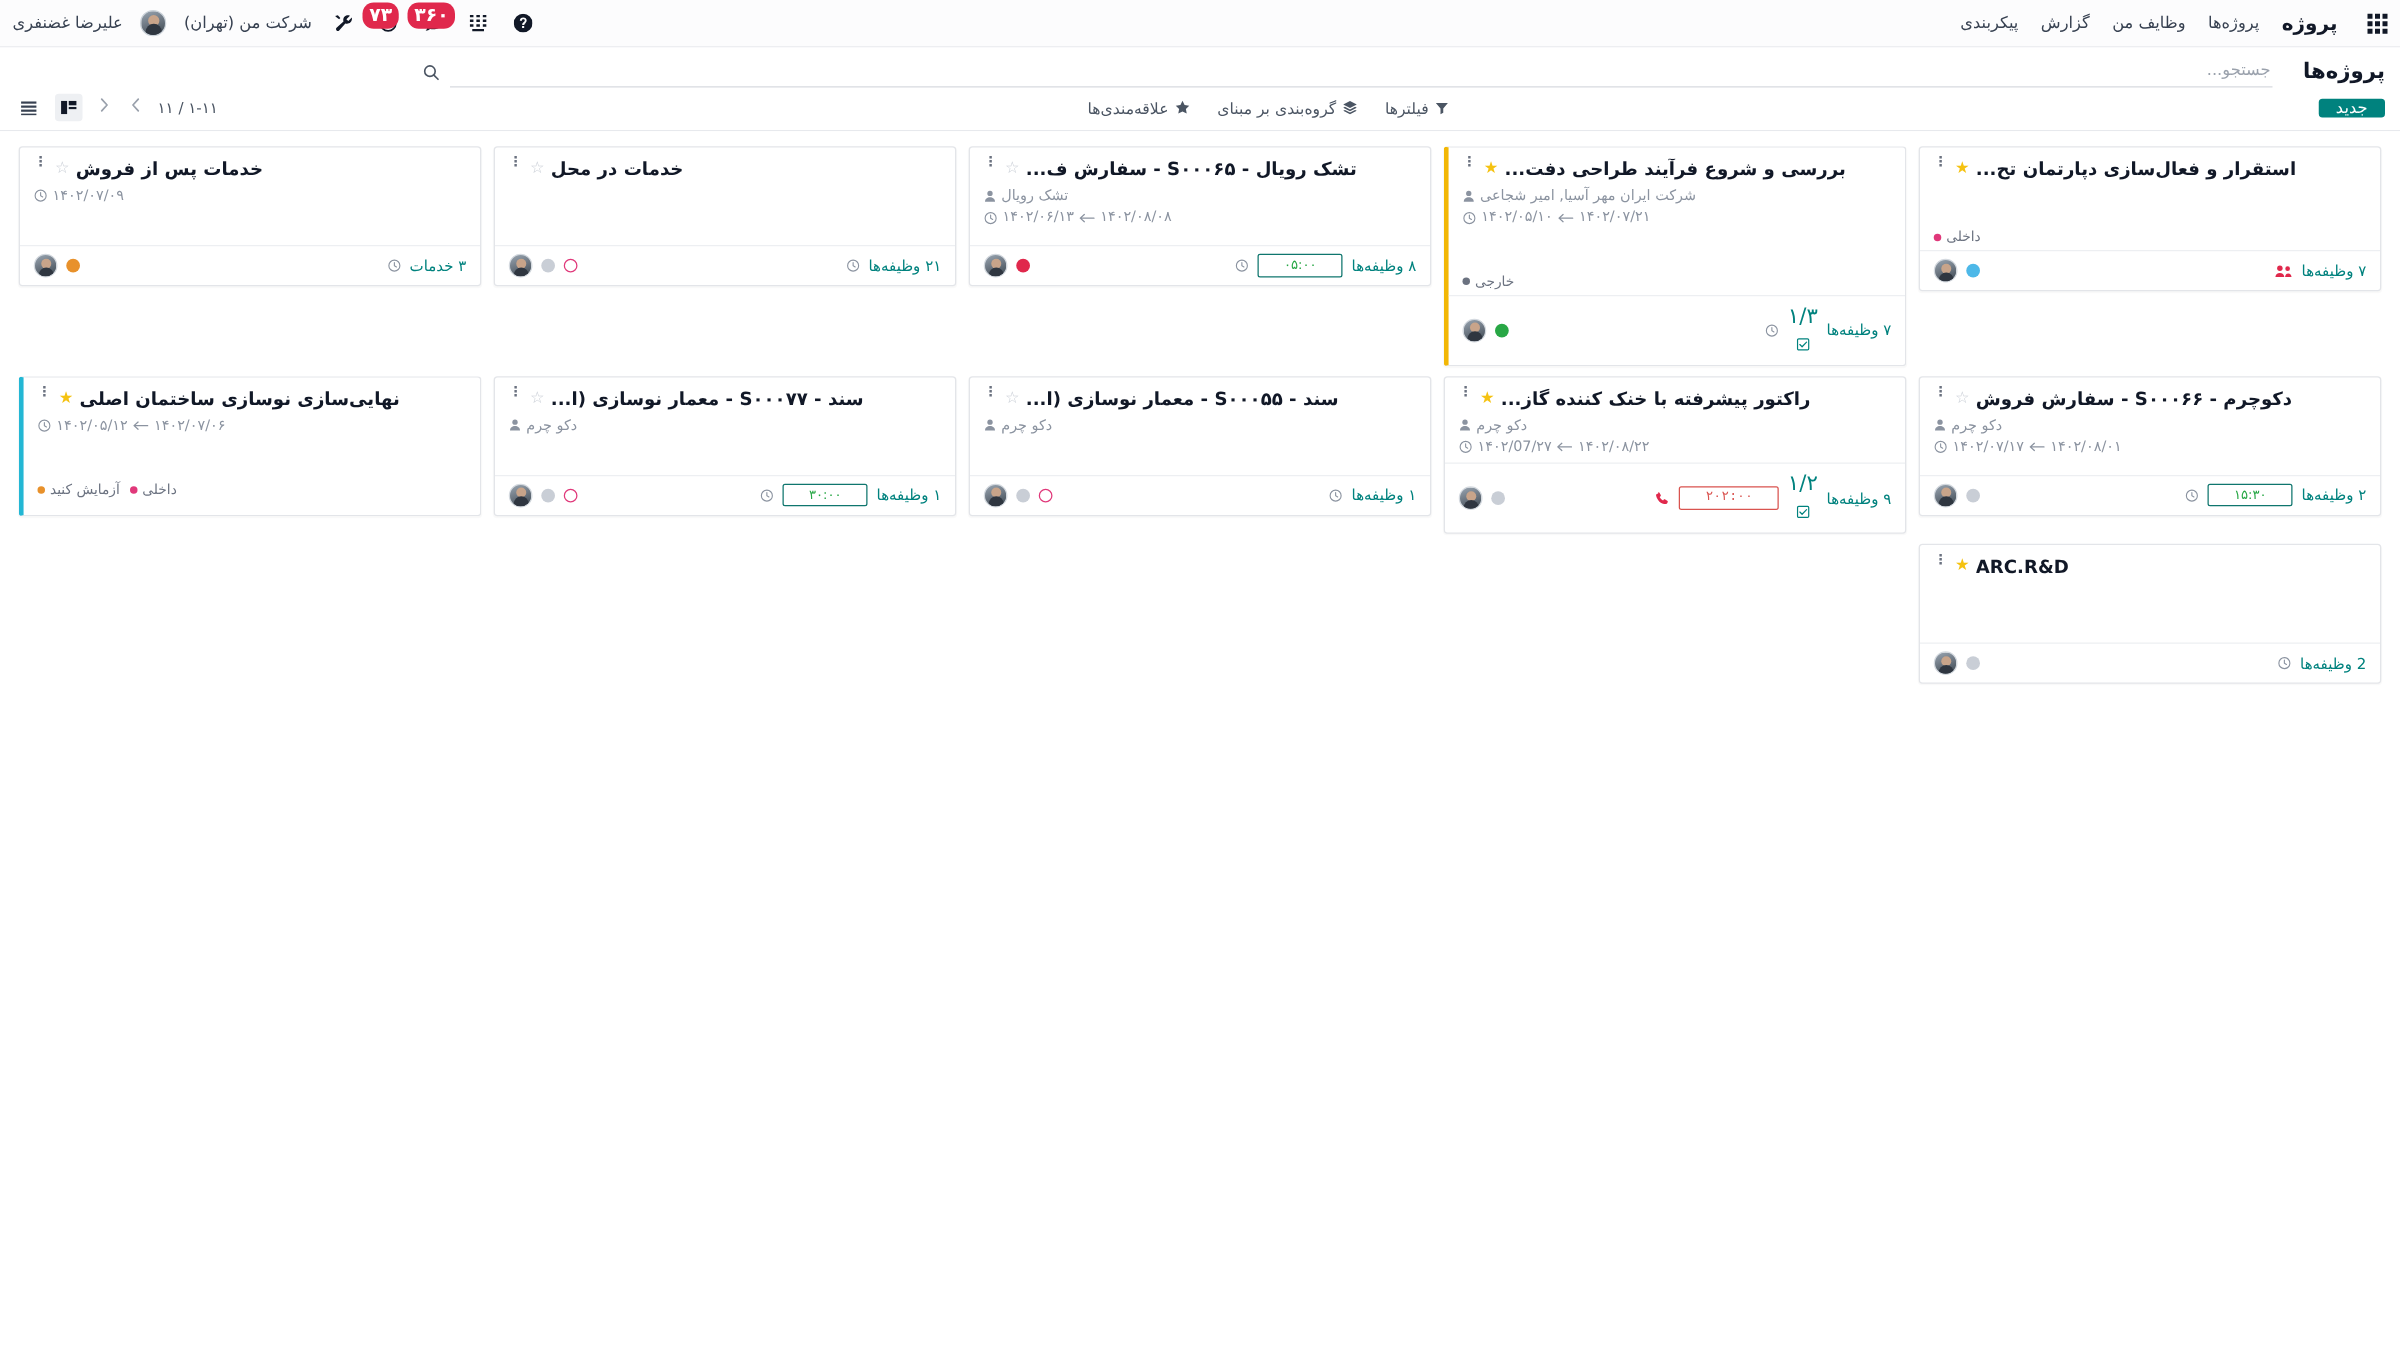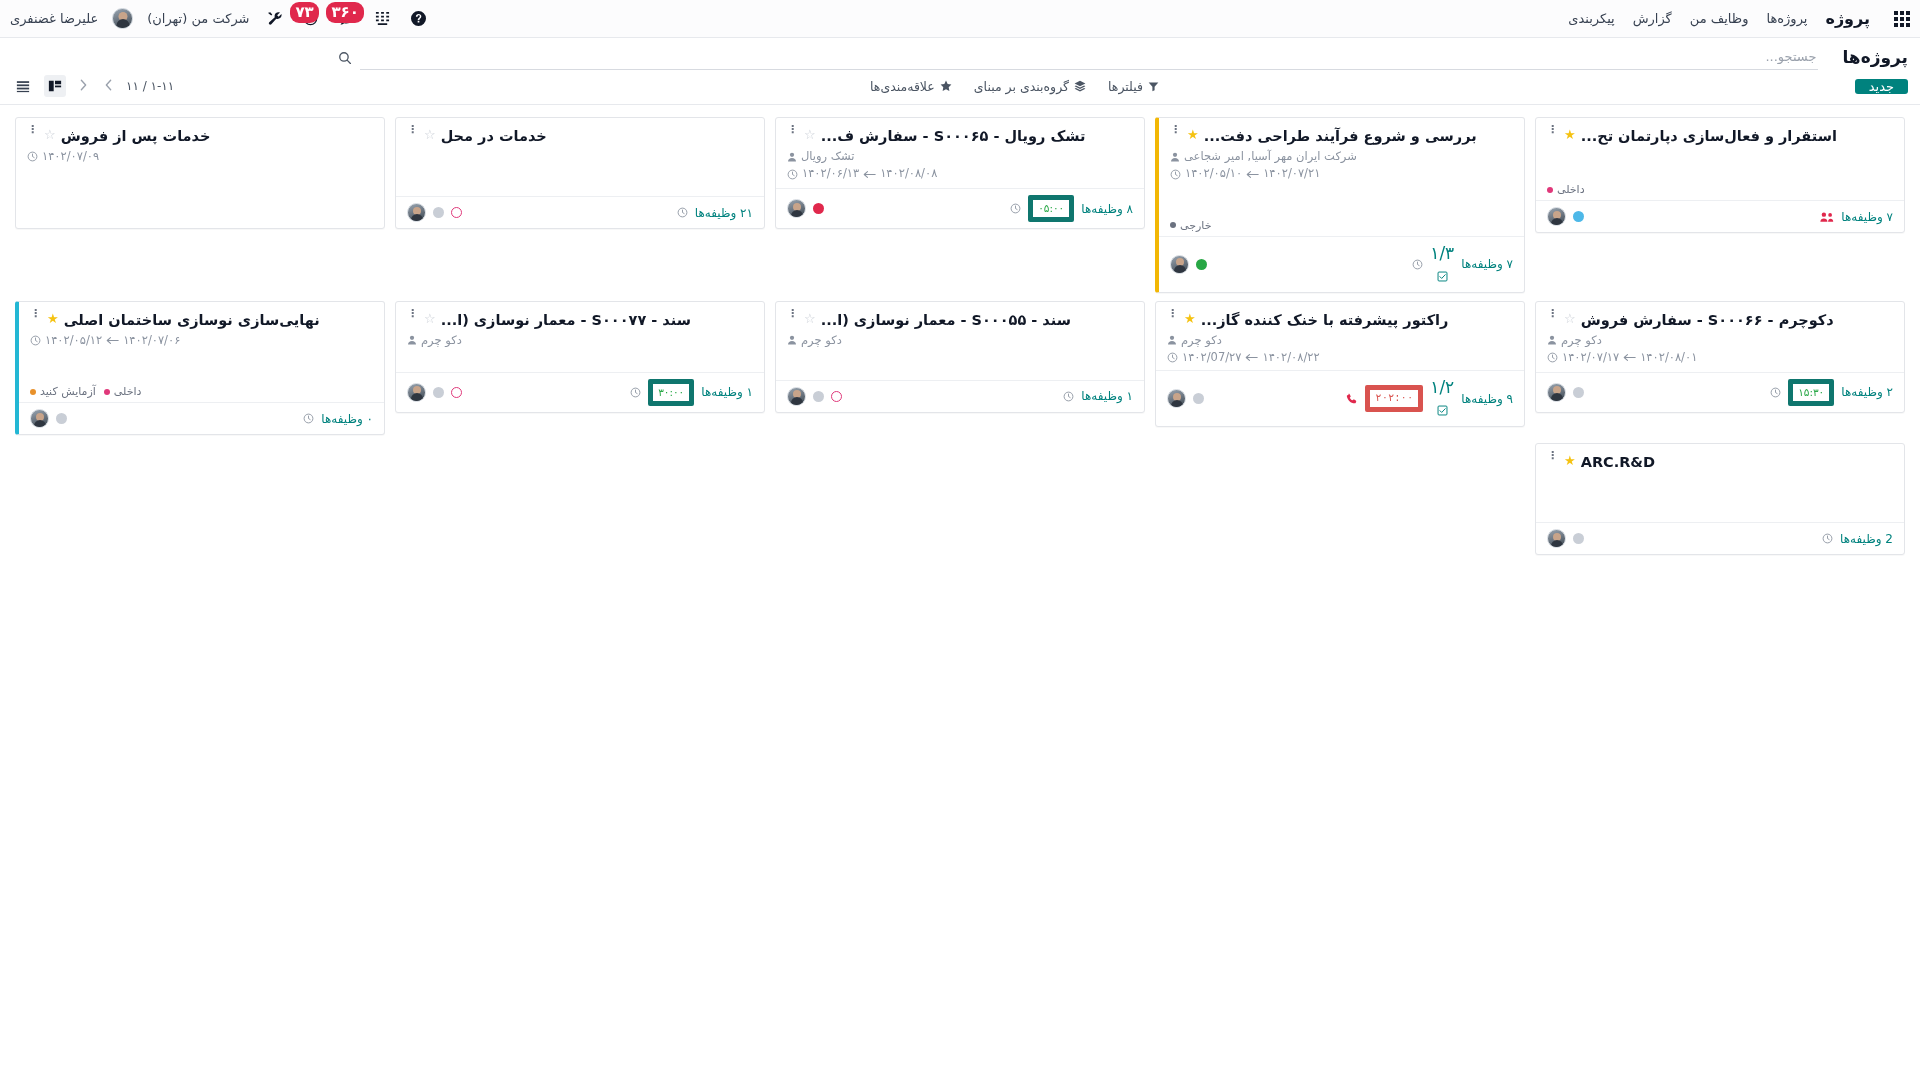--- a/index.html
+++ b/index.html
@@ -144,22 +144,22 @@
   .kcard-foot {
     border-top:1px solid #edeff2;
     padding:6px 11px; display:flex; align-items:center; gap:7px;
   }
   .kfoot-right { display:flex; align-items:center; gap:7px; }
   .kfoot-left  { display:flex; align-items:center; gap:7px; margin-right:auto; }
   .ktasks { font-size:12px; color:#00827e; cursor:pointer; white-space:nowrap; }
   .kchk { font-size:17px; color:#00827e; display:flex; align-items:center; gap:3px;flex-direction:column; }
   .kclock { color:#8b93a0; display:flex; }
   .ktime-badge {
-    border:5px solid #0f766e; color:#27a745; font-size:10.5px;
-    padding:1px 5px; border-radius:2px; line-height:1.4; white-space:nowrap;text-align:center;
+    border:1px solid #0f766e; color:#27a745; font-size:10.5px;
+    padding:1px 20px; border-radius:2px; line-height:1.4; white-space:nowrap;text-align:center;
   }
   .ktime-badge.danger { border-color:#d9534f; color:#d9534f;font-family:Liberation Mono, monospace; }
   .kphone { color:#e0284c; display:flex; }
   .kdot-status { width:11px;height:11px;border-radius:50%; display:inline-block; }
   .kpeople { color:#e0284c; display:flex; }
 
   .kavatar {
     width:19px;height:19px;border-radius:50%; overflow:hidden; display:inline-block;
     background:linear-gradient(160deg,#9aa6b2 0%, #6b7580 50%, #3c4750 100%);
     border:1px solid #d4d9df; position:relative;
@@ -527,20 +527,35 @@
       <span>۱۴۰۲/۰۷/۰۹</span>
               <span class="ic">
                 <svg width="11" height="11" viewBox="0 0 16 16" fill="none" stroke="currentColor" stroke-width="1.3">
                   <circle cx="8" cy="8" r="6.4"></circle>
                   <path d="M8 4.4V8l2.4 1.5" stroke-linecap="round"></path>
                 </svg>
               </span>
             </div>
           </div>
       </div>
+      <div class="kcard-foot">
+        <div class="kfoot-right">
+            <span class="ktasks">۳ خدمات</span>
+            <span class="kclock">
+              <svg width="11" height="11" viewBox="0 0 16 16" fill="none" stroke="currentColor" stroke-width="1.3">
+                <circle cx="8" cy="8" r="6.4"></circle>
+                <path d="M8 4.4V8l2.4 1.5" stroke-linecap="round"></path>
+              </svg>
+            </span>
+          </div>
+        <div class="kfoot-left">
+            <span class="kdot-status" style="background:#e8912b"></span>
+            <span class="kavatar"></span>
+          </div>
+      </div>
     </div>
     </div>
     <div class="kcard-wrap">
     <div class="kcard">
       <div class="kcard-body">
         <div class="kcard-head">
           <div class="ktitle-wrap">
             <span class="ktitle">دکوچرم - S۰۰۰۶۶ - سفارش فروش</span>
             <span class="kstar off">☆</span>
           </div>
@@ -774,35 +789,20 @@
         <span>داخلی</span>
         <span class="dot" style="background:#e0387a"></span>
       </span>
               <span class="ktag">
         <span>آزمایش کنید</span>
         <span class="dot" style="background:#e8912b"></span>
       </span>
             </div>
           </div>
       </div>
-      <div class="kcard-foot">
-        <div class="kfoot-right">
-            <span class="ktasks">۰ وظیفه‌ها</span>
-            <span class="kclock">
-              <svg width="11" height="11" viewBox="0 0 16 16" fill="none" stroke="currentColor" stroke-width="1.3">
-                <circle cx="8" cy="8" r="6.4"></circle>
-                <path d="M8 4.4V8l2.4 1.5" stroke-linecap="round"></path>
-              </svg>
-            </span>
-          </div>
-        <div class="kfoot-left">
-            <span class="kdot-status" style="background:#c9ced6"></span>
-            <span class="kavatar"></span>
-          </div>
-      </div>
     </div>
     </div>
     <div class="kcard-wrap">
     <div class="kcard">
       <div class="kcard-body">
         <div class="kcard-head">
           <div class="ktitle-wrap">
             <span class="ktitle">ARC.R&amp;D</span>
             <span class="kstar">★</span>
           </div>

